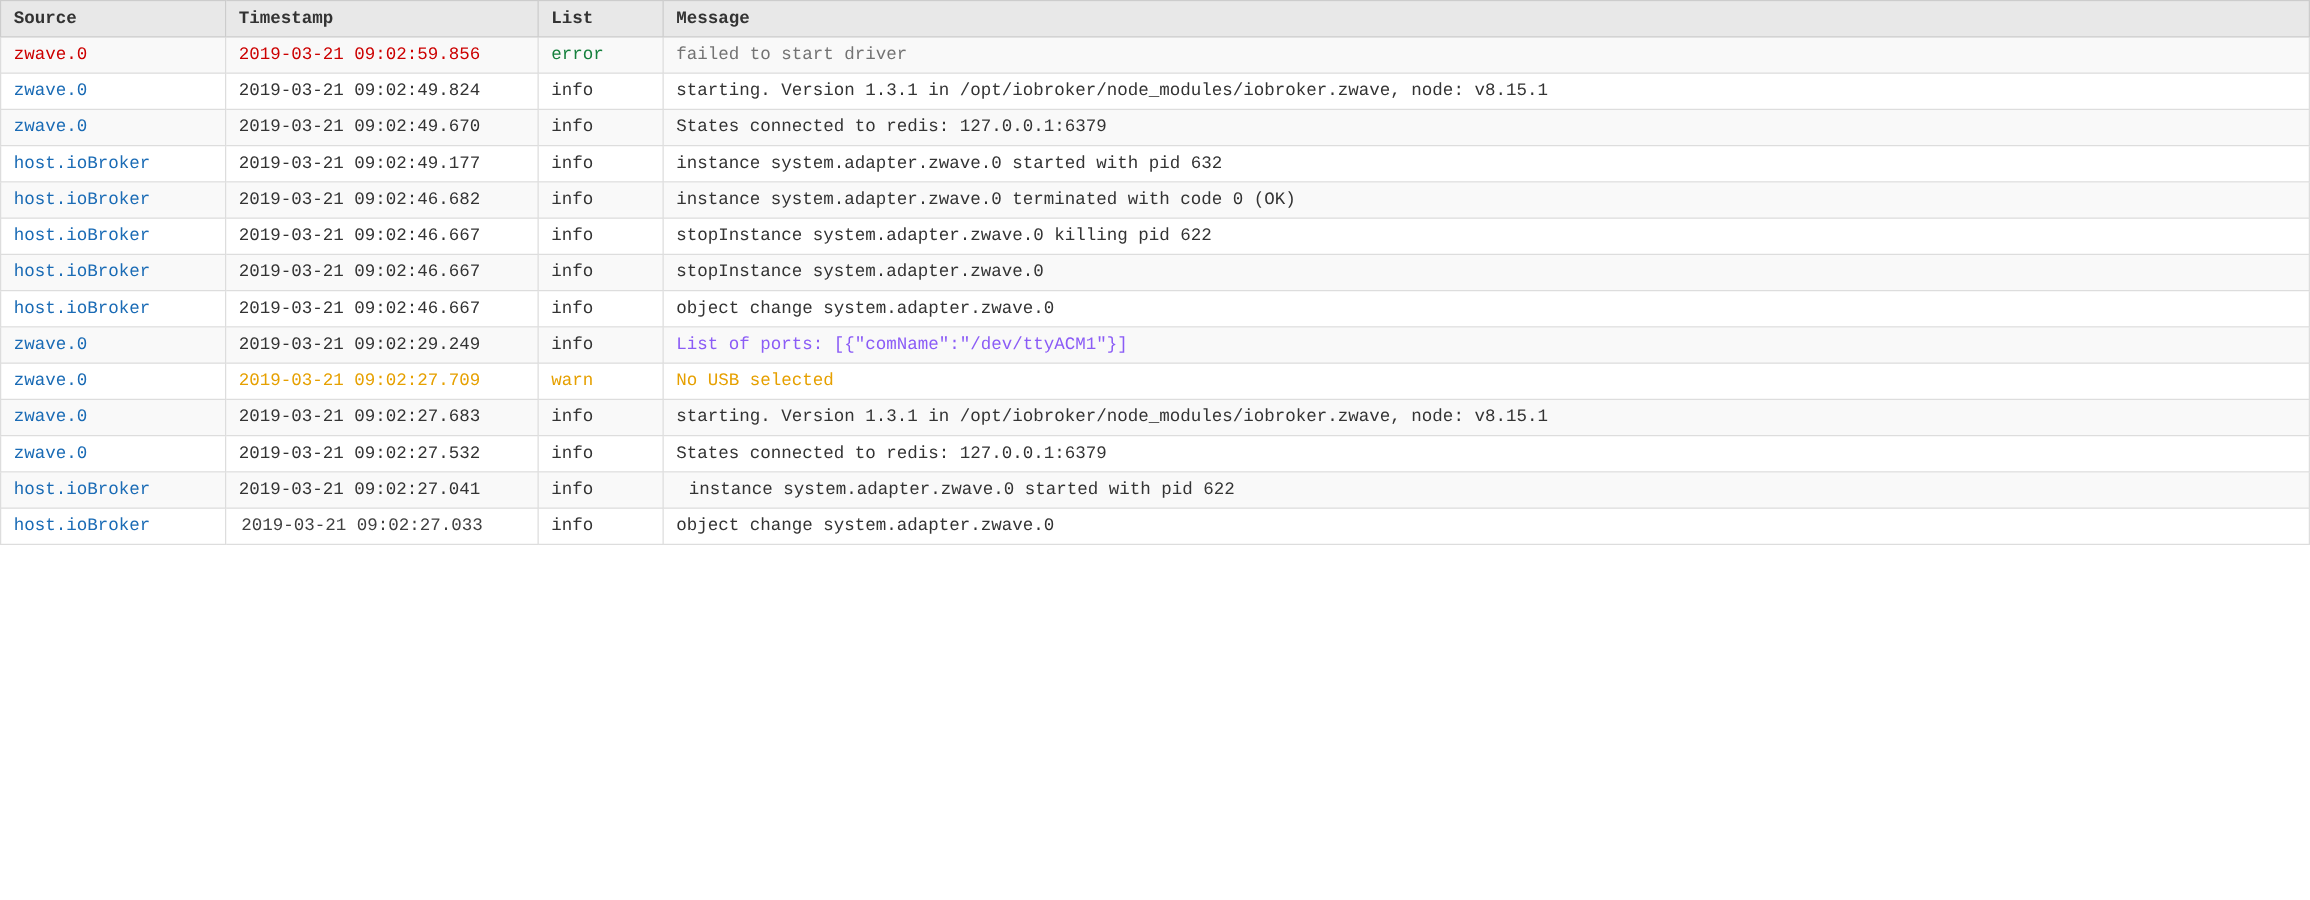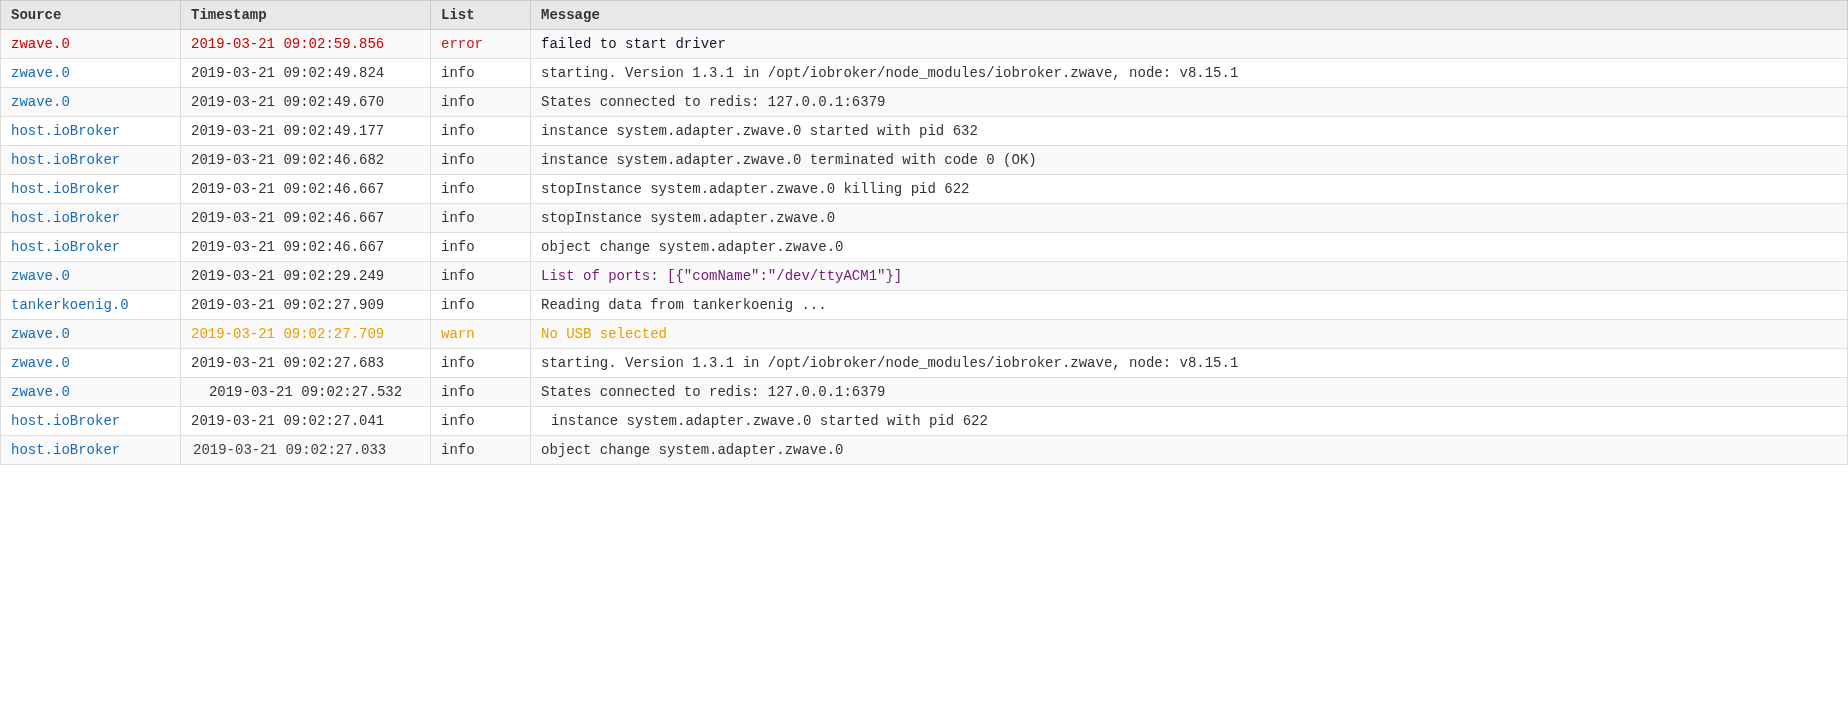--- a/index.html
+++ b/index.html
@@ -74,22 +74,22 @@
       <th class="col-source">Source</th>
       <th class="col-timestamp">Timestamp</th>
       <th class="col-level">List</th>
       <th class="col-message">Message</th>
     </tr>
   </thead>
   <tbody id="log-tbody">
   <tr>
         <td class="col-source" style="color: rgb(204, 0, 0);">zwave.0</td>
         <td class="col-timestamp" style="color: rgb(204, 0, 0);">2019-03-21 09:02:59.856</td>
-        <td class="col-level" style="color: #b91c1c;">error</td>
-        <td class="col-message" style="color: #0f172a;">failed to start driver</td>
+        <td class="col-level" style="color: #15803d;">error</td>
+        <td class="col-message" style="color: #737373;">failed to start driver</td>
       </tr>
       <tr>
         <td class="col-source" style="color: rgb(26, 107, 181);">zwave.0</td>
         <td class="col-timestamp" style="color: rgb(51, 51, 51);">2019-03-21 09:02:49.824</td>
         <td class="col-level" style="color: rgb(51, 51, 51);">info</td>
         <td class="col-message" style="color: rgb(51, 51, 51);">starting. Version 1.3.1 in /opt/iobroker/node_modules/iobroker.zwave, node: v8.15.1</td>
       </tr>
       <tr>
         <td class="col-source" style="color: rgb(26, 107, 181);">zwave.0</td>
         <td class="col-timestamp" style="color: rgb(51, 51, 51);">2019-03-21 09:02:49.670</td>
@@ -123,43 +123,37 @@
       <tr>
         <td class="col-source" style="color: rgb(26, 107, 181);">host.ioBroker</td>
         <td class="col-timestamp" style="color: rgb(51, 51, 51);">2019-03-21 09:02:46.667</td>
         <td class="col-level" style="color: rgb(51, 51, 51);">info</td>
         <td class="col-message" style="color: rgb(51, 51, 51);">object change system.adapter.zwave.0</td>
       </tr>
       <tr>
         <td class="col-source" style="color: rgb(26, 107, 181);">zwave.0</td>
         <td class="col-timestamp" style="color: rgb(51, 51, 51);">2019-03-21 09:02:29.249</td>
         <td class="col-level" style="color: rgb(51, 51, 51);">info</td>
-        <td class="col-message" style="color: #701a75;">List of ports: [{"comName":"/dev/ttyACM1"}]</td>
-      </tr>
-      <tr>
-        <td class="col-source" style="color: rgb(26, 107, 181);">tankerkoenig.0</td>
-        <td class="col-timestamp" style="color: rgb(51, 51, 51);">2019-03-21 09:02:27.909</td>
-        <td class="col-level" style="color: rgb(51, 51, 51);">info</td>
-        <td class="col-message" style="color: rgb(51, 51, 51);">Reading data from tankerkoenig ...</td>
+        <td class="col-message" style="color: #8b5cf6;">List of ports: [{"comName":"/dev/ttyACM1"}]</td>
       </tr>
       <tr>
         <td class="col-source" style="color: rgb(26, 107, 181);">zwave.0</td>
         <td class="col-timestamp" style="color: rgb(230, 160, 0);">2019-03-21 09:02:27.709</td>
         <td class="col-level" style="color: rgb(230, 160, 0); margin-left: 27px;">warn</td>
         <td class="col-message" style="color: rgb(230, 160, 0);">No USB selected</td>
       </tr>
       <tr>
         <td class="col-source" style="color: rgb(26, 107, 181);">zwave.0</td>
         <td class="col-timestamp" style="color: rgb(51, 51, 51);">2019-03-21 09:02:27.683</td>
         <td class="col-level" style="color: rgb(51, 51, 51);">info</td>
         <td class="col-message" style="color: rgb(51, 51, 51);">starting. Version 1.3.1 in /opt/iobroker/node_modules/iobroker.zwave, node: v8.15.1</td>
       </tr>
       <tr>
         <td class="col-source" style="color: rgb(26, 107, 181);">zwave.0</td>
-        <td class="col-timestamp" style="color: rgb(51, 51, 51); text-align: center;">2019-03-21 09:02:27.532</td>
+        <td class="col-timestamp" style="color: rgb(51, 51, 51);">2019-03-21 09:02:27.532</td>
         <td class="col-level" style="color: rgb(51, 51, 51);">info</td>
         <td class="col-message" style="color: rgb(51, 51, 51);">States connected to redis: 127.0.0.1:6379</td>
       </tr>
       <tr>
         <td class="col-source" style="color: rgb(26, 107, 181);">host.ioBroker</td>
         <td class="col-timestamp" style="color: rgb(51, 51, 51);">2019-03-21 09:02:27.041</td>
         <td class="col-level" style="color: rgb(51, 51, 51);">info</td>
         <td class="col-message" style="color: rgb(51, 51, 51); padding-left: 20px;">instance system.adapter.zwave.0 started with pid 622</td>
       </tr>
       <tr>

